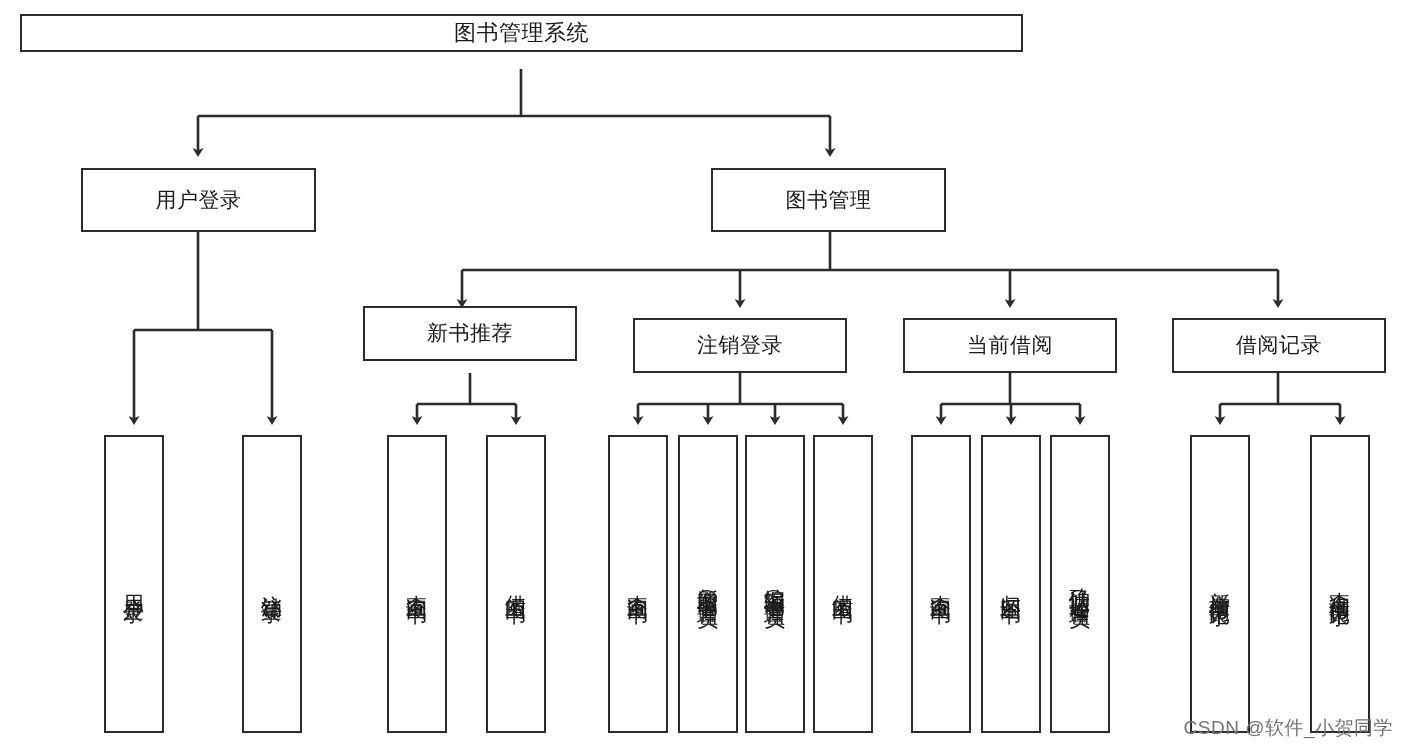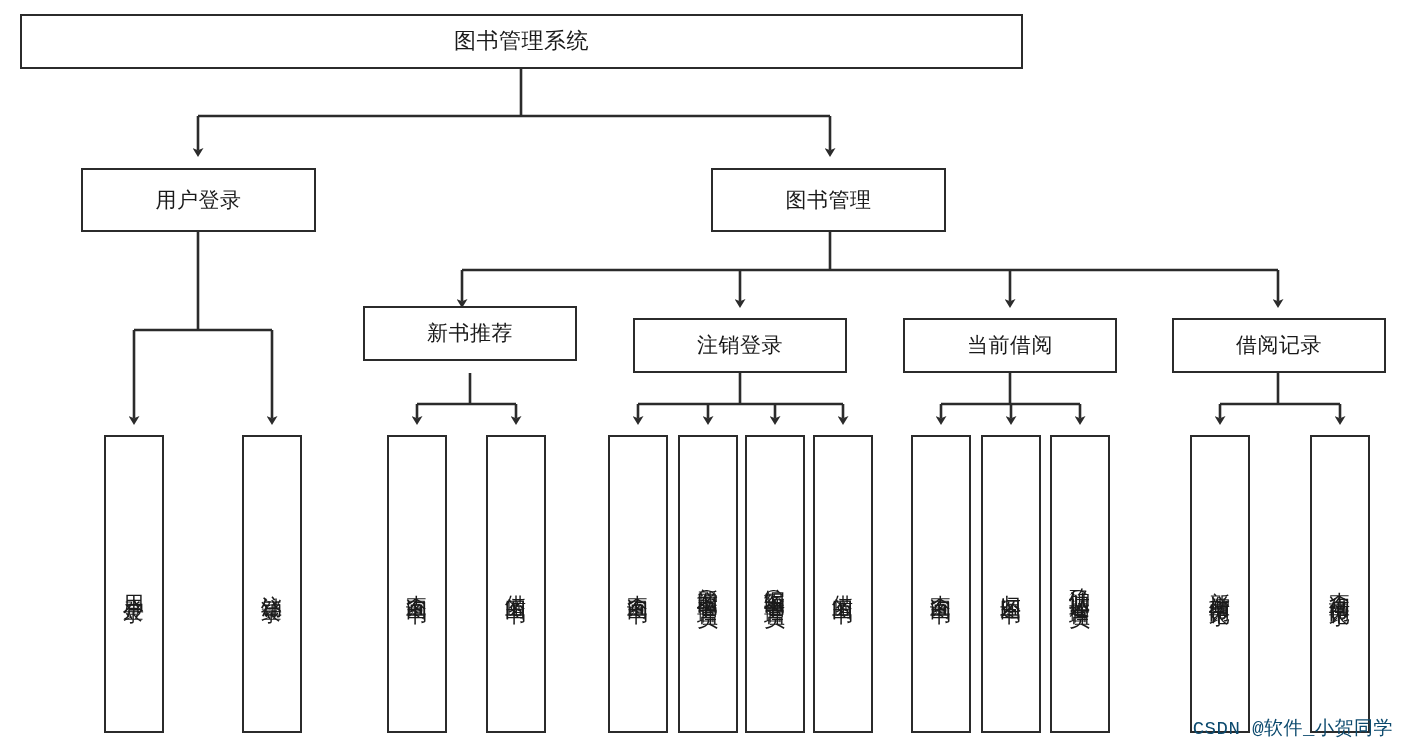--- a/index.html
+++ b/index.html
@@ -59,24 +59,24 @@
     font-size: 21px;
     letter-spacing: 3px;
     line-height: 1.1;
     white-space: nowrap;
   }
   #watermark {
     position: absolute;
     right: 12px;
     bottom: 6px;
     font-size: 19px;
-    color: #0c4a6e;
+    color: #737373;
     white-space: nowrap;
     letter-spacing: 0.5px;
-    font-family: Liberation Mono, monospace;
+    font-family: Liberation Sans, sans-serif;
   }
 </style>
 </head>
 <body>
 
 <div id="diagram-root">
 
   <svg id="edges-layer" viewBox="0 0 1405 747" width="1405" height="747" xmlns="http://www.w3.org/2000/svg">
     <defs>
       <marker id="arrowhead" markerWidth="9" markerHeight="11" refX="2" refY="5.5" orient="auto" markerUnits="userSpaceOnUse">
@@ -121,21 +121,21 @@
       <path d="M1011,404 L1011,418" marker-end="url(#arrowhead)"></path>
       <path d="M1080,404 L1080,418" marker-end="url(#arrowhead)"></path>
 
       <path d="M1278,373 L1278,404"></path>
       <path d="M1220,404 L1340,404"></path>
       <path d="M1220,404 L1220,418" marker-end="url(#arrowhead)"></path>
       <path d="M1340,404 L1340,418" marker-end="url(#arrowhead)"></path>
     </g>
   </svg>
 
-  <div class="node node-h node-root" style="left:20px; top:14px; width:1003px; height:55px;">
+  <div class="node node-h node-root" style="left:20px; top:14px; width:1003px; height:38px;">
     <span class="label">图书管理系统</span>
   </div>
 
   <div class="node node-h" style="left:81px; top:168px; width:235px; height:64px;">
     <span class="label">用户登录</span>
   </div>
   <div class="node node-h" style="left:711px; top:168px; width:235px; height:64px;">
     <span class="label">图书管理</span>
   </div>
 

